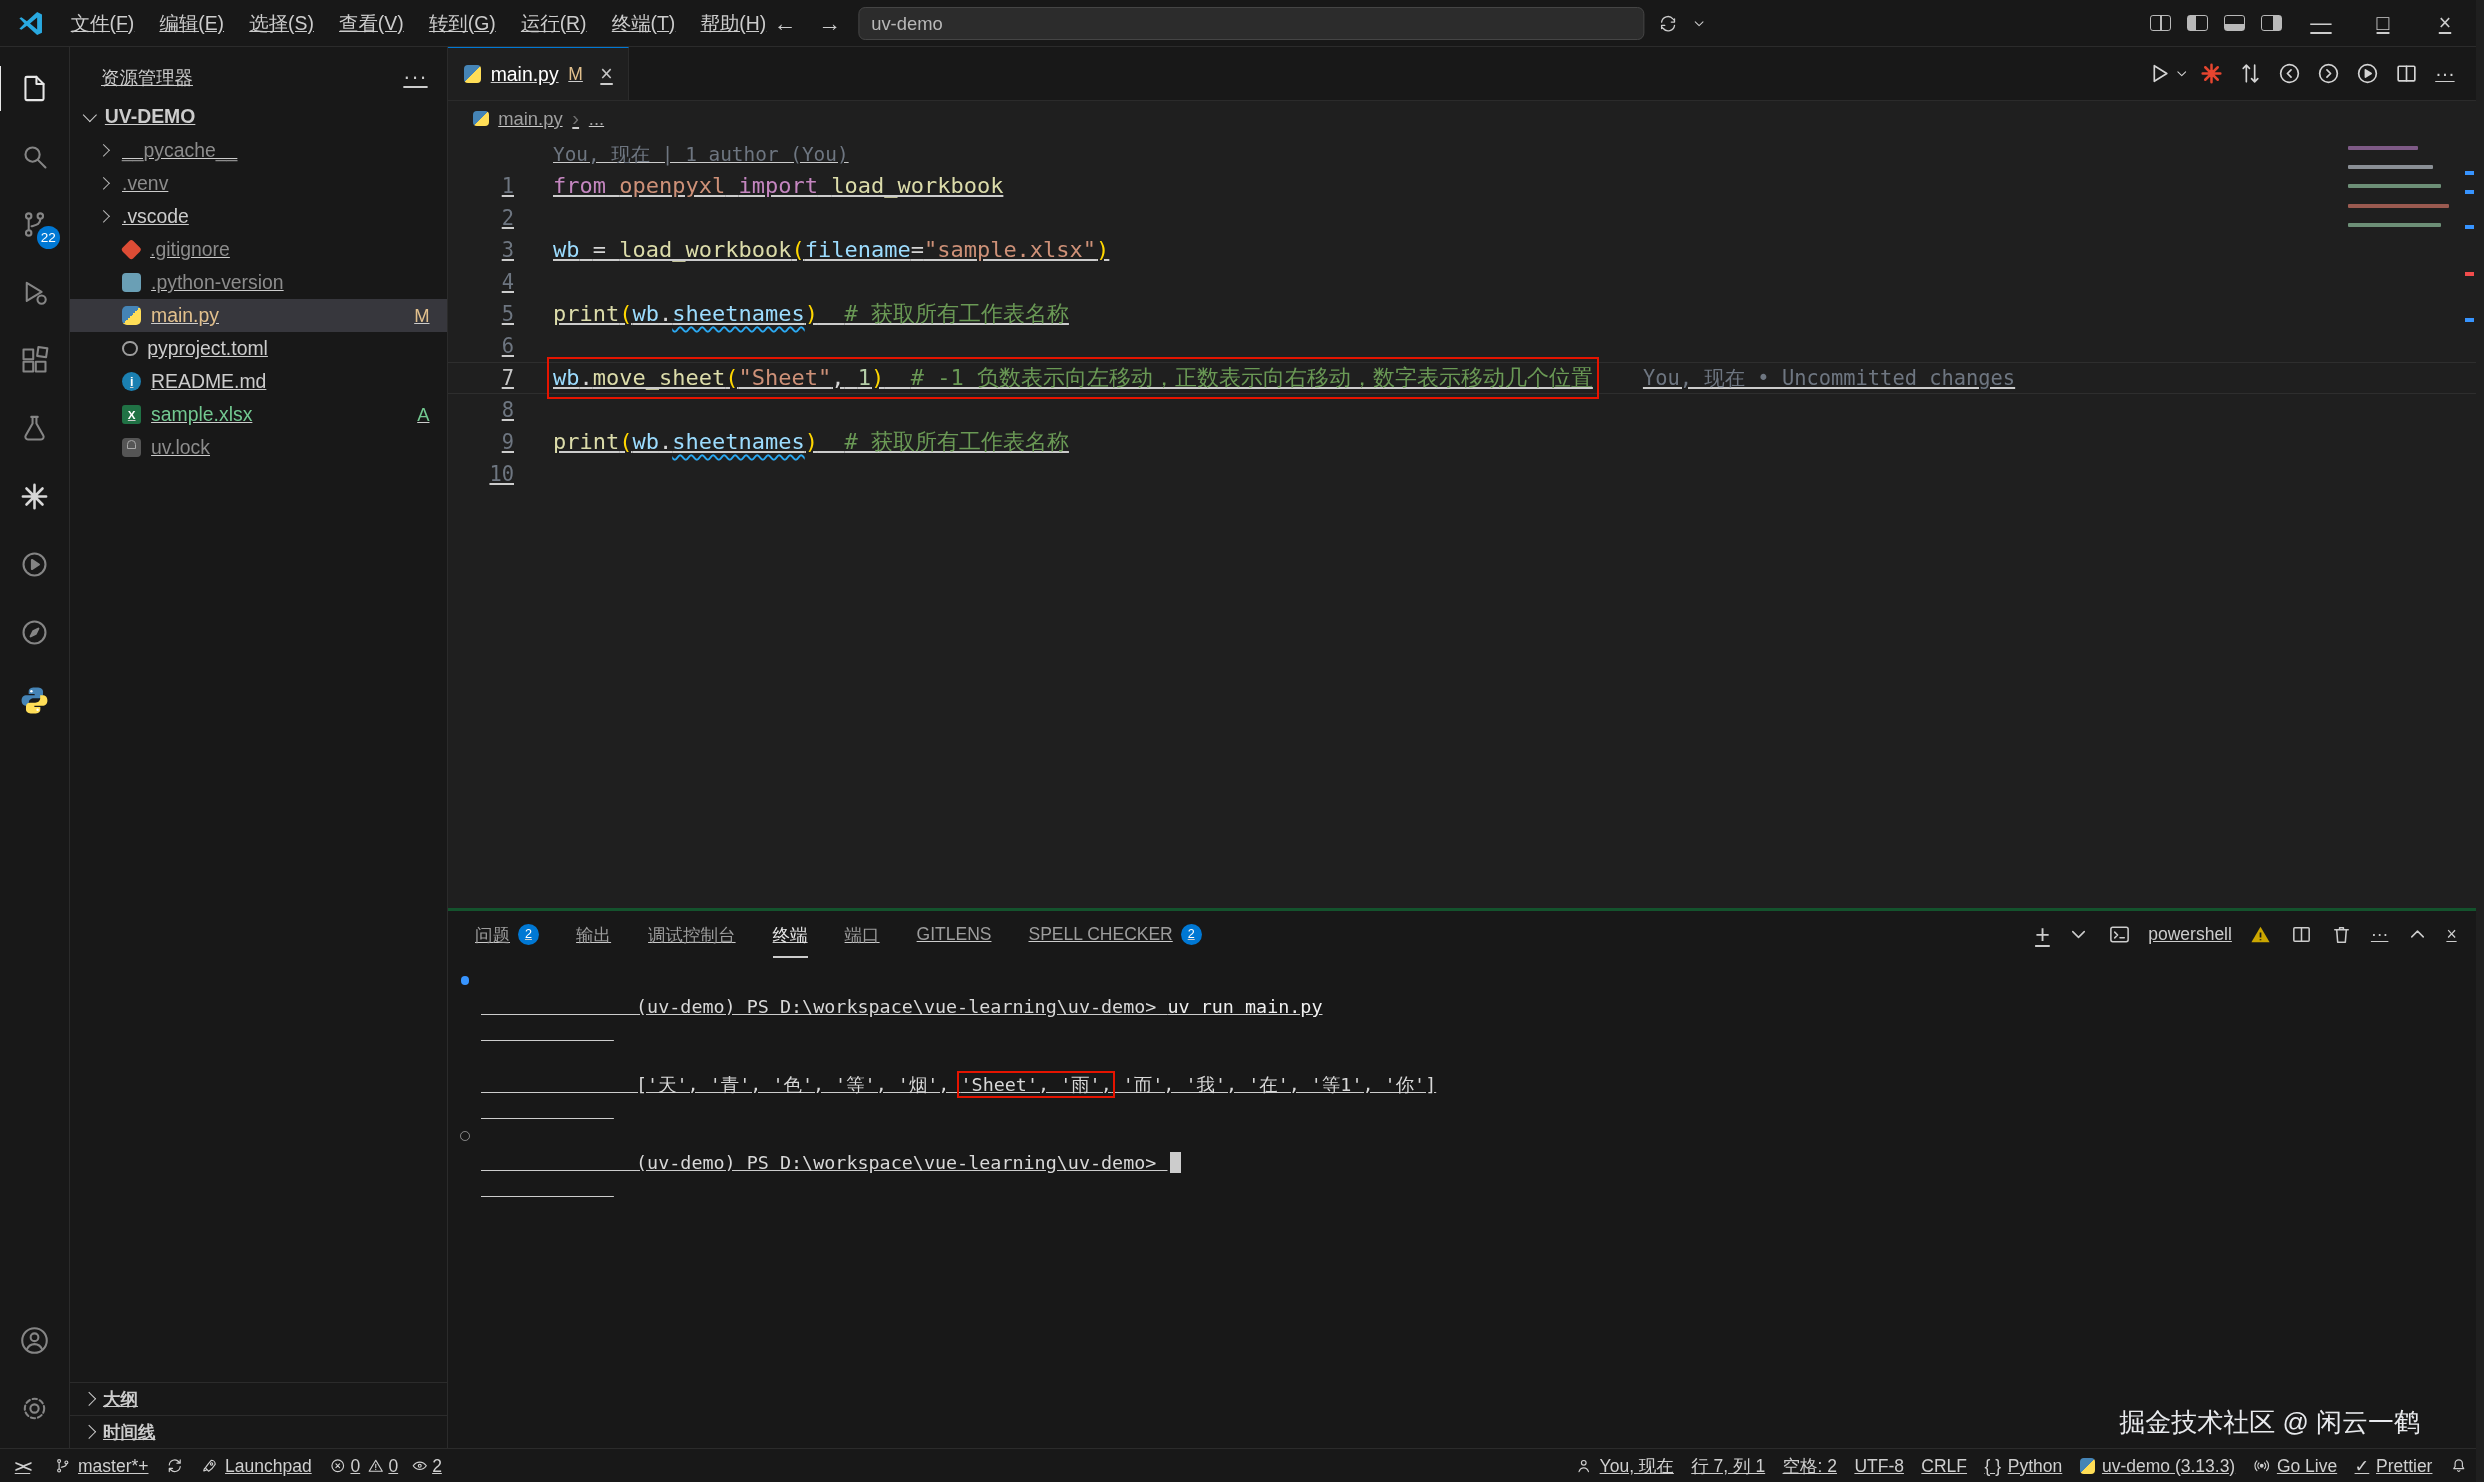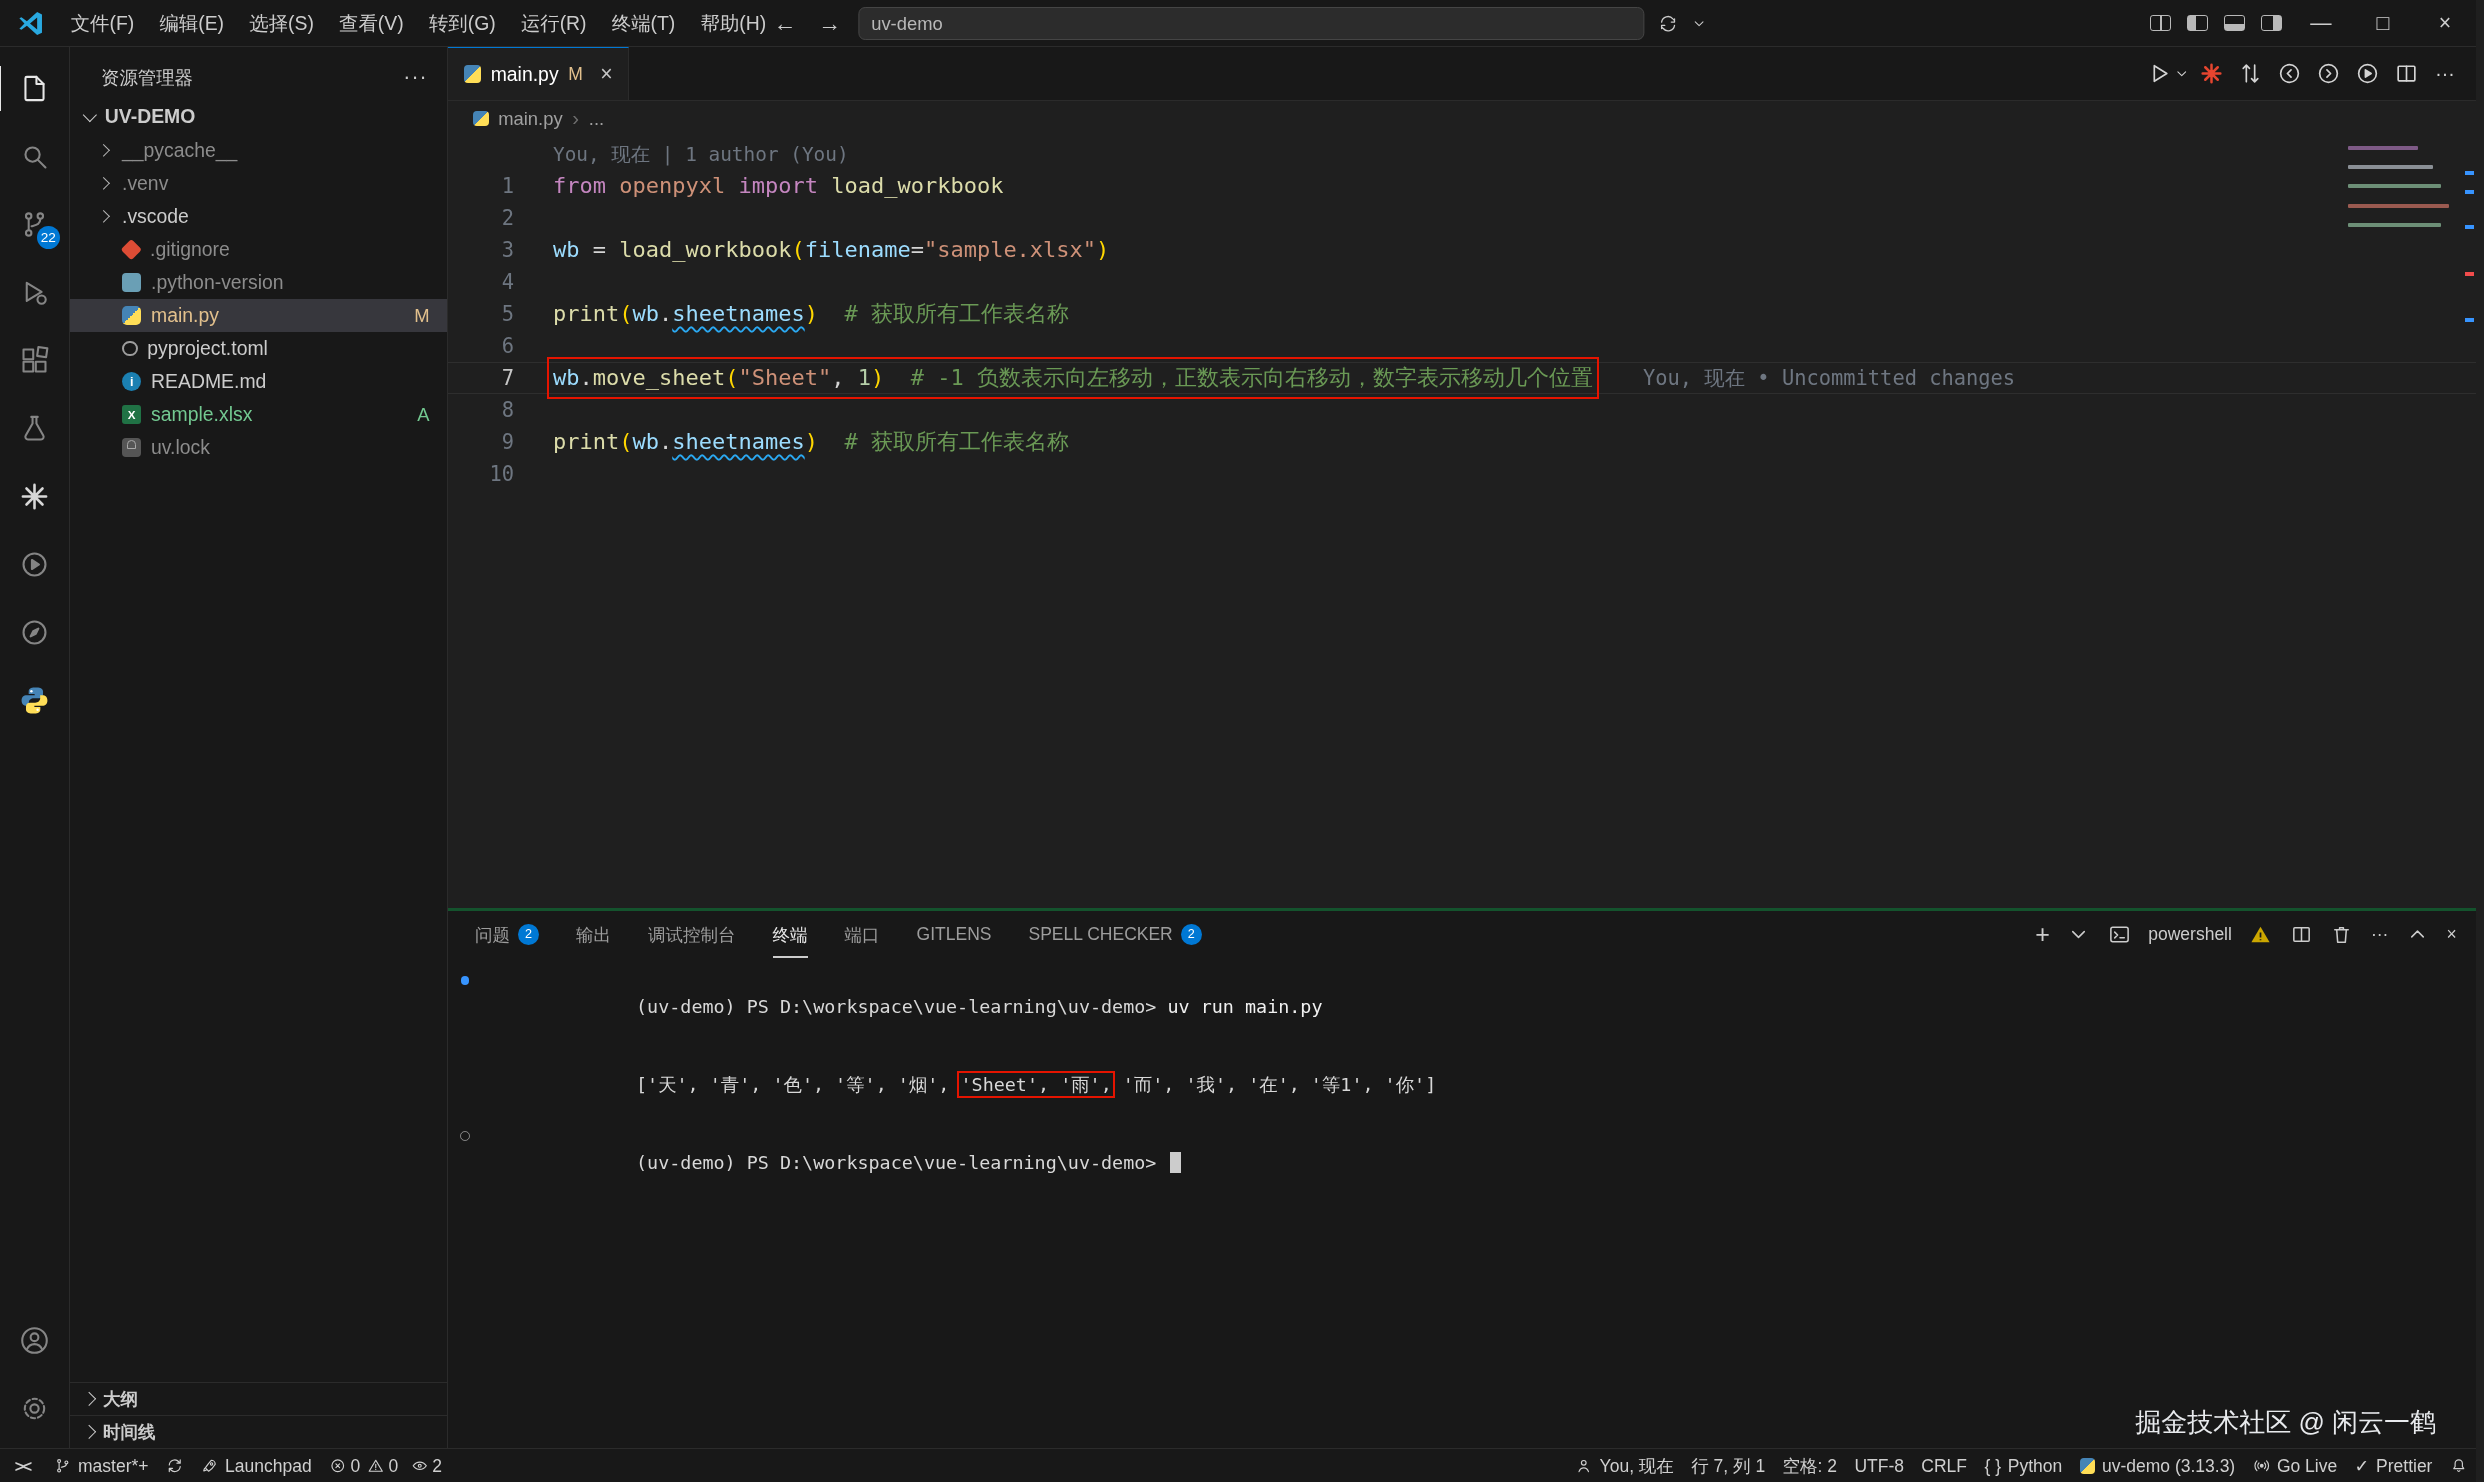--- a/index.html
+++ b/index.html
@@ -1,18 +1,18 @@
 <!DOCTYPE html>
 <html><head>
 <meta charset="utf-8">
 <style>
   * { margin:0; padding:0; box-sizing:border-box; }
   html,body { width:2484px; height:1483px; overflow:hidden; background:#1f1f1f; }
   #app { position:relative; width:2476px; height:1483px; background:#0369a1; color:#cccccc;
-         font-family:"Liberation Sans", sans-serif; font-size:19.4px; }
+         font-family:"Liberation Sans", sans-serif; font-size:19.4px;text-decoration:underline; }
 
   
   #titlebar { height:47px; background:#181818; border-bottom:1px solid #2b2b2b;
               display:flex; align-items:center; position:relative; }
   #vscode-logo { width:29px; height:29px; margin:0 13.6px 0 15.5px; flex:0 0 auto; }
   #menus { display:flex; align-items:center; }
   .menu-item { padding:0 12.6px; height:47px; line-height:47px; font-size:19.4px; color:#cccccc; cursor:default; }
   #titlebar-center { position:absolute; left:50%; top:0; transform:translateX(-50%);
                      height:47px; display:flex; align-items:center; gap:13.6px; }
   .nav-arrow { font-size:23px; color:#cccccc; width:31px; text-align:center; }
@@ -165,21 +165,21 @@
   
   #statusbar { height:35px; background:#181818; border-top:1px solid #2b2b2b; display:flex;
                align-items:center; font-size:17.5px; color:#cfcfcf; }
   .sb-item { display:flex; align-items:center; gap:6.8px; padding:0 8.7px; height:35px; white-space:nowrap; }
   .sb-item svg { width:17.5px; height:17.5px; }
   #sb-remote { width:45px; justify-content:center; font-weight:bold; letter-spacing:-1.9px; font-size:16.5px; }
   #sb-right { margin-left:auto; display:flex; align-items:center; }
   .sb-num { margin-left:-2.9px; }
 
   
-  #watermark { position:absolute; right:40px; bottom:43px; font-size:26px; color:#e8eaed; z-index:5; }
+  #watermark { position:absolute; right:56px; bottom:43px; font-size:26px; color:#e8eaed; z-index:5; }
 
   svg { display:block; }
   .stroke { fill:none; stroke:currentColor; stroke-width:1.6; stroke-linecap:round; stroke-linejoin:round; }
 </style>
 </head>
 <body>
 
 <div id="app">
 
   <header id="titlebar">

